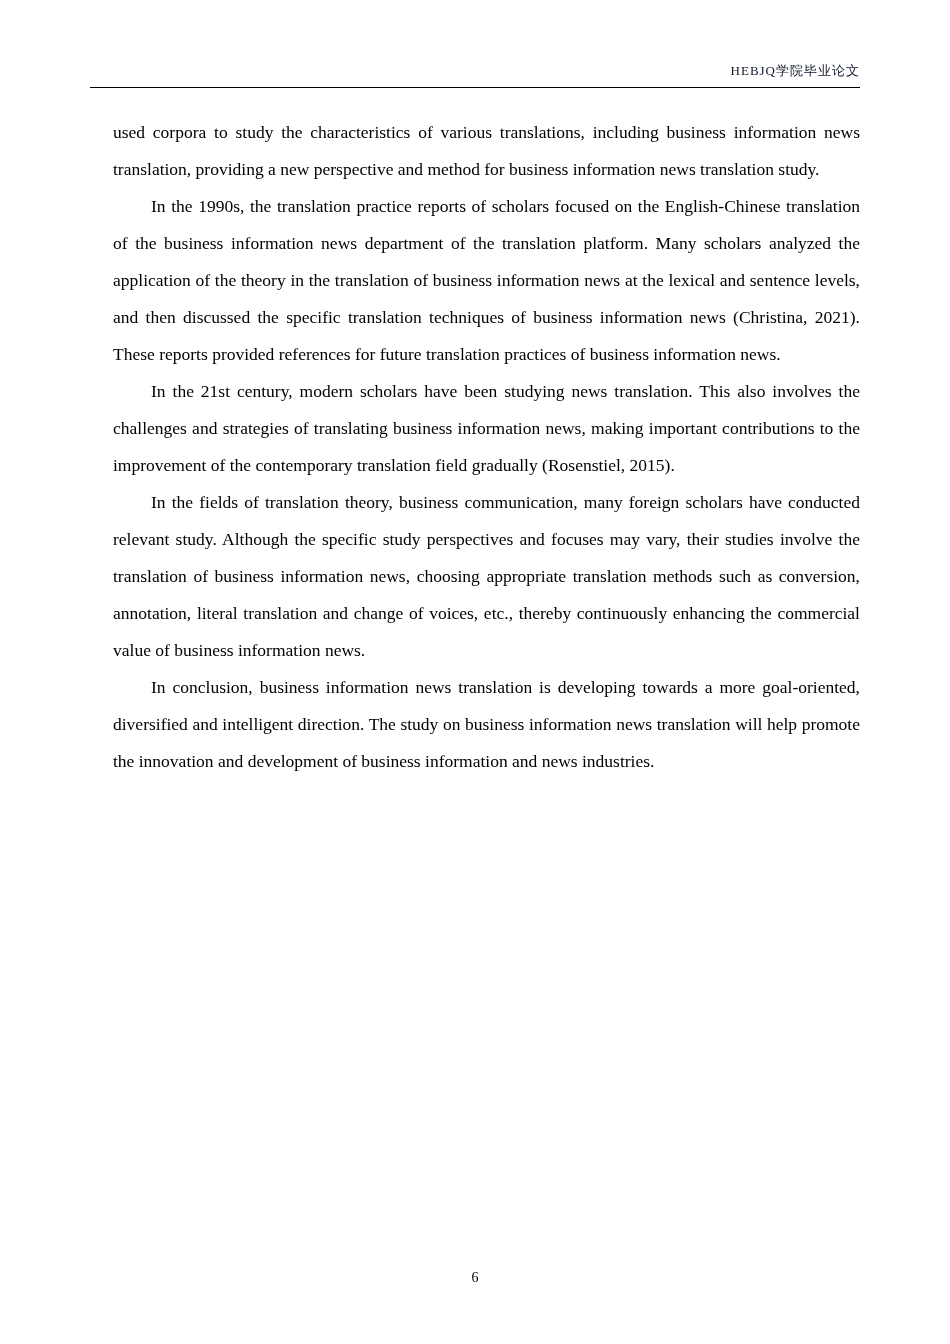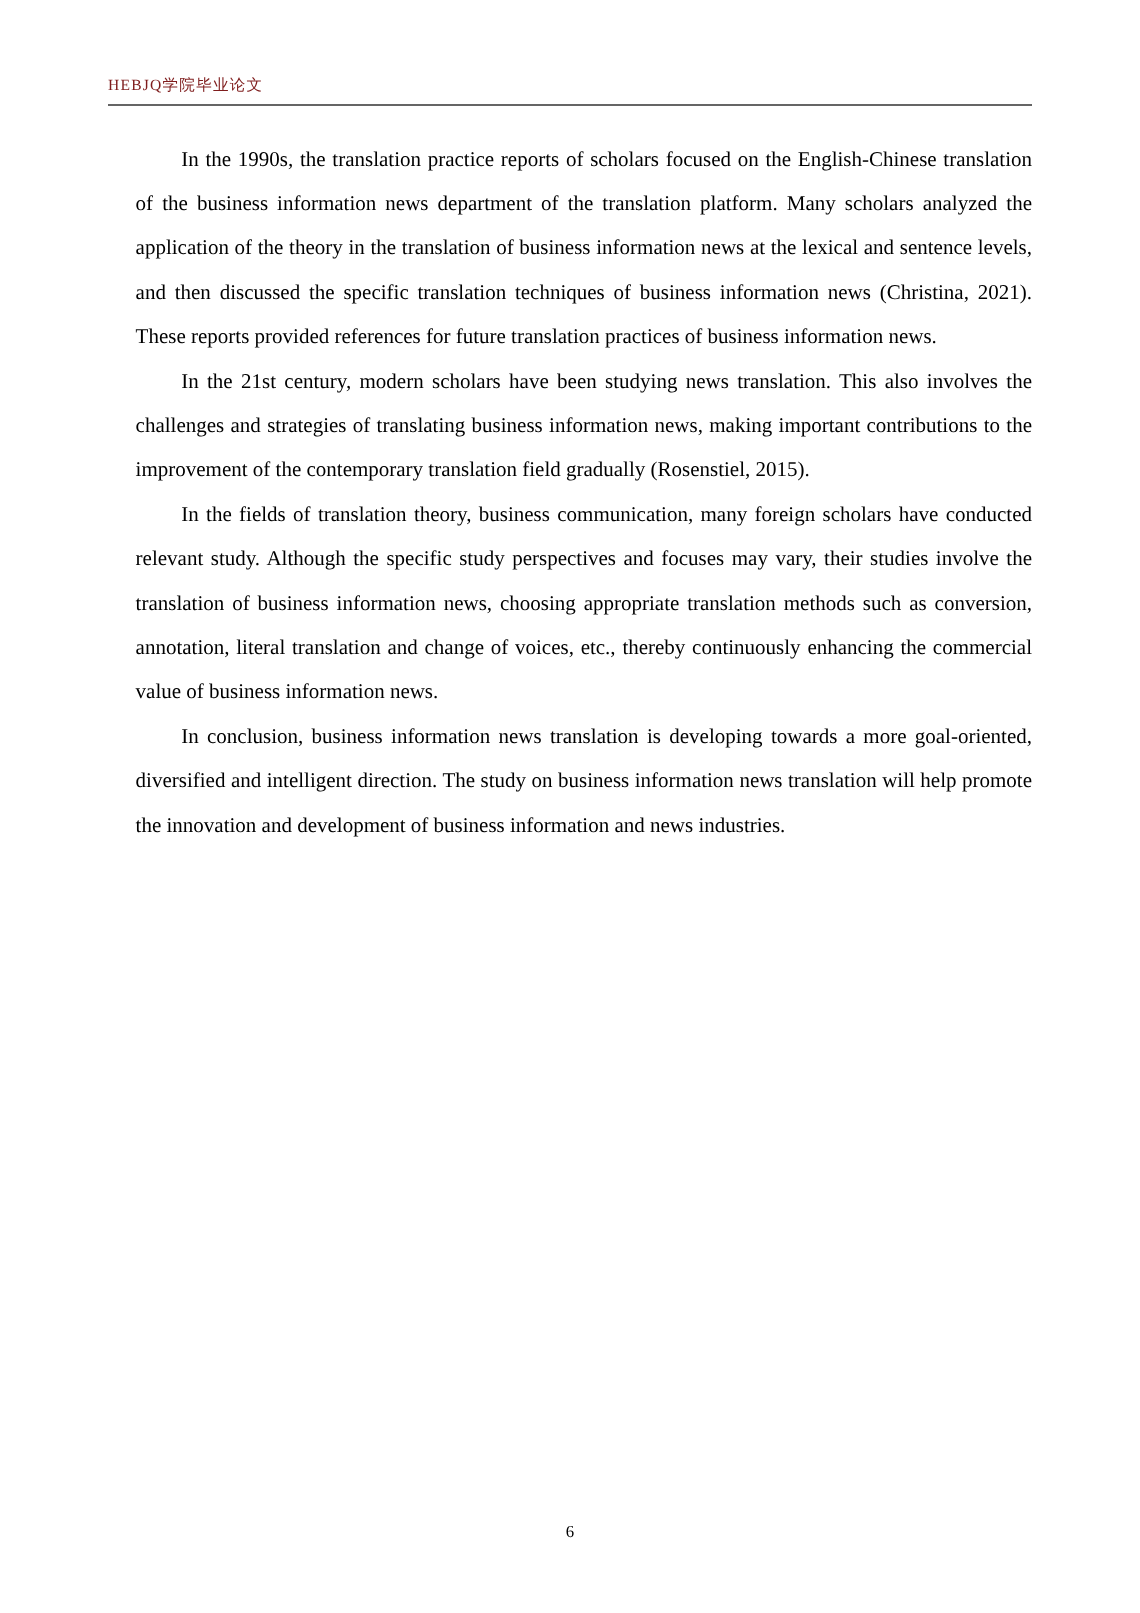--- a/index.html
+++ b/index.html
@@ -14,24 +14,24 @@
     background: #ffffff;
     font-family: "Liberation Serif", serif;
     color: #000000;
     overflow: hidden;
   }
   .header {
     position: absolute;
     top: 62px;
     left: 90px;
     right: 90px;
-    text-align: left;
+    text-align: right;
     font-size: 13px;
     letter-spacing: 1px;
-    color: #7f1d1d;
+    color: #0f172a;
   }
   .header-rule {
     position: absolute;
     top: 87px;
     left: 90px;
     right: 90px;
     height: 0;
     border-bottom: 1.5px solid #000000;
   }
   .content {
@@ -64,20 +64,21 @@
 </head>
 <body>
 
 <div class="page">
 
   <div class="header">HEBJQ学院毕业论文</div>
 
   <div class="header-rule"></div>
 
   <div class="content">
+    <p>used corpora to study the characteristics of various translations, including business information news translation, providing a new perspective and method for business information news translation study.</p>
     <p class="indented">In the 1990s, the translation practice reports of scholars focused on the English-Chinese translation of the business information news department of the translation platform. Many scholars analyzed the application of the theory in the translation of business information news at the lexical and sentence levels, and then discussed the specific translation techniques of business information news (Christina, 2021). These reports provided references for future translation practices of business information news.</p>
     <p class="indented">In the 21st century, modern scholars have been studying news translation. This also involves the challenges and strategies of translating business information news, making important contributions to the improvement of the contemporary translation field gradually (Rosenstiel, 2015).</p>
     <p class="indented">In the fields of translation theory, business communication, many foreign scholars have conducted relevant study. Although the specific study perspectives and focuses may vary, their studies involve the translation of business information news, choosing appropriate translation methods such as conversion, annotation, literal translation and change of voices, etc., thereby continuously enhancing the commercial value of business information news.</p>
     <p class="indented">In conclusion, business information news translation is developing towards a more goal-oriented, diversified and intelligent direction. The study on business information news translation will help promote the innovation and development of business information and news industries.</p>
   </div>
 
   <div class="page-number">6</div>
 
 </div>
 

